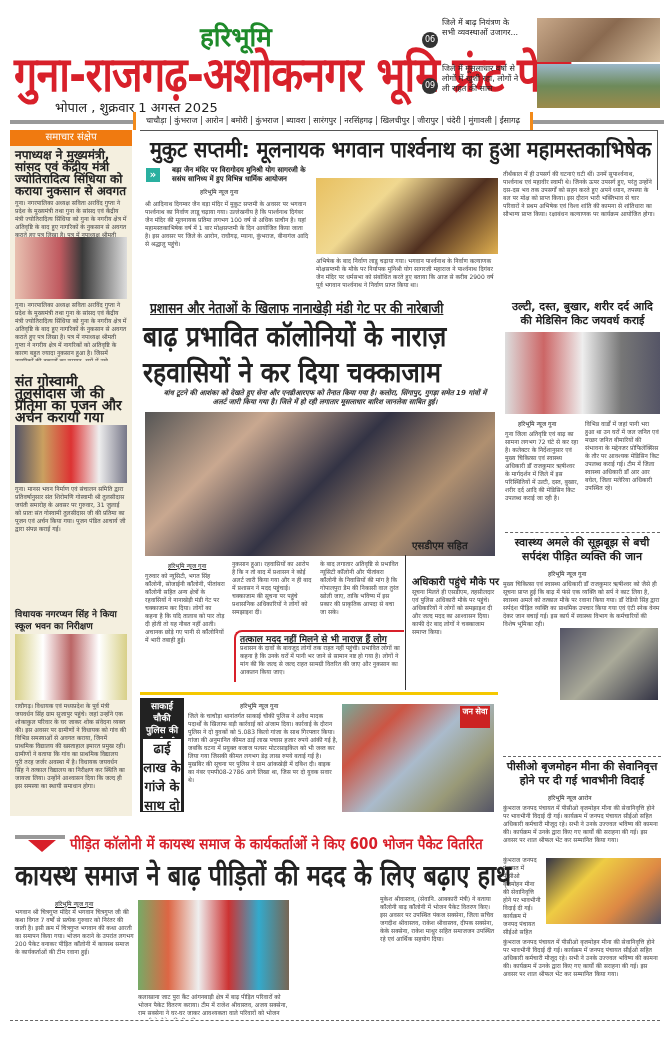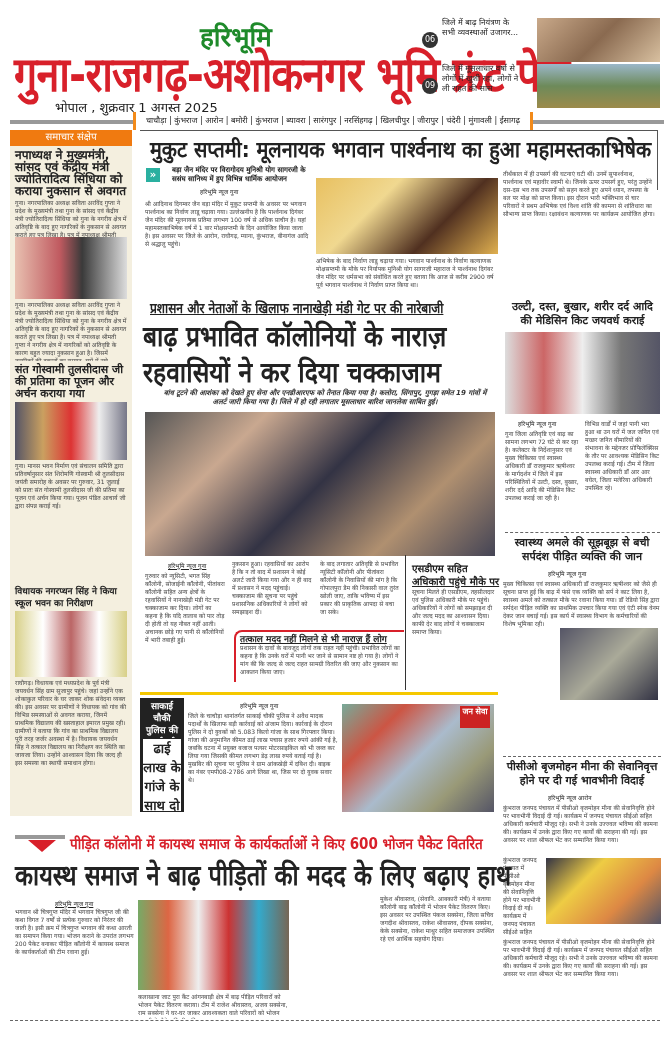--- a/index.html
+++ b/index.html
@@ -46,21 +46,21 @@
 <div class="abs rule"></div>
 <div class="abs nav" id="navbar"><span>चाचौड़ा</span><span> | </span><span>कुंभराज</span><span> | </span><span>आरोन</span><span> | </span><span>बमोरी</span><span> | </span><span>कुंभराज</span><span> | </span><span>ब्यावरा</span><span> | </span><span>सारंगपुर</span><span> | </span><span>नरसिंहगढ़</span><span> | </span><span>खिलचीपुर</span><span> | </span><span>जीरापुर</span><span> | </span><span>चंदेरी</span><span> | </span><span>मुंगावली</span><span> | </span><span>ईसागढ़</span></div>
 
 <div class="abs sidebar">
   <div class="sb-head">समाचार संक्षेप</div>
   <div style="padding:3px 5px">
     <div class="hl" style="font-size:12px;line-height:12px">नपाध्यक्ष ने मुख्यमंत्री, सांसद एवं केंद्रीय मंत्री ज्योतिरादित्य सिंधिया को कराया नुकसान से अवगत</div>
     <div class="body" style="height:38px;margin-top:2px">गुना। नगरपालिका अध्यक्ष सविता अरविंद गुप्ता ने प्रदेश के मुख्यमंत्री तथा गुना के सांसद एवं केंद्रीय मंत्री ज्योतिरादित्य सिंधिया को गुना के नगरीय क्षेत्र में अतिवृष्टि के बाद हुए नागरिकों के नुकसान से अवगत कराते हुए पत्र लिखा है। पत्र में नपाध्यक्ष श्रीमती गुप्ता ने नगरीय क्षेत्र में नागरिकों को अतिवृष्टि के कारण बहुत ज्यादा नुकसान हुआ है। जिसमें नागरिकों की दुकानों का सामान, घरों में रखे इलेक्ट्रॉनिक्स उपकरण सहित खाने पीने का सामान आदि पानी में भीगने से खराब हो गए हैं।</div>
     <div class="photo" style="height:62px;background:linear-gradient(90deg,#e8c0b0,#c05a60 40%,#3a3a3a 60%,#ddd)"></div>
     <div class="body" style="height:60px;margin-top:2px">गुना। नगरपालिका अध्यक्ष सविता अरविंद गुप्ता ने प्रदेश के मुख्यमंत्री तथा गुना के सांसद एवं केंद्रीय मंत्री ज्योतिरादित्य सिंधिया को गुना के नगरीय क्षेत्र में अतिवृष्टि के बाद हुए नागरिकों के नुकसान से अवगत कराते हुए पत्र लिखा है। पत्र में नपाध्यक्ष श्रीमती गुप्ता ने नगरीय क्षेत्र में नागरिकों को अतिवृष्टि के कारण बहुत ज्यादा नुकसान हुआ है। जिसमें नागरिकों की दुकानों का सामान, घरों में रखे इलेक्ट्रॉनिक्स उपकरण सहित खाने पीने का सामान आदि पानी में भीगने से खराब हो गए हैं।</div>
-    <div class="hl" style="font-size:11px;line-height:12px;margin-top:3px">संत गोस्वामी तुलसीदास जी की प्रतिमा का पूजन और अर्चन कराया गया</div>
+    <div class="hl" style="font-size:14px;line-height:12px;margin-top:14px">संत गोस्वामी तुलसीदास जी की प्रतिमा का पूजन और अर्चन कराया गया</div>
     <div class="photo" style="height:58px;margin-top:2px;background:linear-gradient(90deg,#556,#caa060,#d33,#eee,#778)"></div>
     <div class="body" style="height:120px;margin-top:2px">गुना। मानस भवन निर्माण एवं संचालन समिति द्वारा प्रतिवर्षानुसार संत शिरोमणि गोस्वामी श्री तुलसीदास जयंती समारोह के अवसर पर गुरुवार, 31 जुलाई को प्रातः संत गोस्वामी तुलसीदास जी की प्रतिमा का पूजन एवं अर्चन किया गया। पूजन पंडित आचार्य जी द्वारा संपन्न कराई गई।</div>
     <div class="hl" style="font-size:9px;line-height:12px;margin-top:3px">विधायक नगरप्धन सिंह ने किया स्कूल भवन का निरीक्षण</div>
     <div class="photo" style="height:66px;margin-top:2px;background:linear-gradient(90deg,#d8d088,#fff,#b66,#fff,#d8d088)"></div>
     <div class="body" style="height:170px;margin-top:2px">राघौगढ़। विधायक एवं मध्यप्रदेश के पूर्व मंत्री जयवर्धन सिंह ग्राम सुजापुर पहुंचे। जहां उन्होंने एक शोकाकुल परिवार के घर जाकर शोक संवेदना व्यक्त की। इस अवसर पर ग्रामीणों ने विधायक को गांव की विभिन्न समस्याओं से अवगत कराया, जिनमें प्राथमिक विद्यालय की खस्ताहाल इमारत प्रमुख रही। ग्रामीणों ने बताया कि गांव का प्राथमिक विद्यालय पूरी तरह जर्जर अवस्था में है। विधायक जयवर्धन सिंह ने तत्काल विद्यालय का निरीक्षण कर स्थिति का जायजा लिया। उन्होंने आश्वासन दिया कि जल्द ही इस समस्या का स्थायी समाधान होगा।</div>
   </div>
 </div>
 
 <div class="abs box" style="left:140px;top:130px;width:518px;height:60px;border:none;border-top:1px solid #555;border-right:1px solid #555"></div>
 <div class="abs h1" style="left:150px;top:133px;font-size:22px;transform:scaleX(0.9);transform-origin:left top">मुकुट सप्तमी: मूलनायक भगवान पार्श्वनाथ का हुआ महामस्तकाभिषेक</div>
@@ -78,22 +78,22 @@
 <div class="abs" style="left:160px;top:389px;width:330px;font-size:7px;line-height:9px;font-style:italic;font-weight:bold;color:#333;text-align:center">बांध टूटने की आशंका को देखते हुए सेना और एनडीआरएफ को तैनात किया गया है। कलोरा, सिंगापुर, गुगड़ा समेत 19 गांवों में अलर्ट जारी किया गया है। जिले में हो रही लगातार मूसलाधार बारिश जानलेवा साबित हुई।</div>
 <div class="abs" style="left:145px;top:412px;width:350px;height:144px;background:linear-gradient(135deg,#555,#c9a890,#334,#b09070,#445)"></div>
 <div class="abs" style="left:168px;top:562px;font-size:6px;text-decoration:underline">हरिभूमि न्यूज  गुना</div>
 <div class="abs body" style="left:145px;top:572px;width:80px;height:118px">गुरुवार को न्यूसिटी, भगत सिंह कॉलोनी, सोजाईनी कॉलोनी, पीतांबरा कॉलोनी सहित अन्य क्षेत्रों के रहवासियों ने नानाखेड़ी मंडी गेट पर चक्काजाम कर दिया। लोगों का कहना है कि यदि तालाब को पार तोड़ दी होती तो यह नौबत नहीं आती। अचानक छोड़े गए पानी से कॉलोनियों में भारी तबाही हुई।</div>
 <div class="abs body" style="left:232px;top:560px;width:80px;height:64px">नुकसान हुआ। रहवासियों का आरोप है कि न तो बाद में प्रशासन ने कोई अलर्ट जारी किया गया और न ही बाद में प्रशासन ने मदद पहुंचाई। चक्काजाम की सूचना पर पहुंचे प्रशासनिक अधिकारियों ने लोगों को समझाइश दी।</div>
 <div class="abs body" style="left:320px;top:560px;width:80px;height:64px">के बाद लगातार अतिवृष्टि से प्रभावित न्यूसिटी कॉलोनी और पीतांबरा कॉलोनी के निवासियों की मांग है कि गोपालपुरा डैम की निकासी वाल तुरंत खोली जाए, ताकि भविष्य में इस प्रकार की प्राकृतिक आपदा से बचा जा सके।</div>
 <div class="abs" style="left:234px;top:630px;width:170px;border-top:2px solid #d8202a;border-left:2px solid #d8202a;border-top-left-radius:8px;height:52px"></div>
 <div class="abs h1" style="left:240px;top:632px;font-size:9px;text-decoration:underline">तत्काल मदद नहीं मिलने से भी नाराज़ हैं लोग</div>
 <div class="abs body" style="left:240px;top:644px;width:160px;height:44px">प्रशासन के दावों के बावजूद लोगों तक राहत नहीं पहुंची। प्रभावित लोगों का कहना है कि उनके घरों में पानी भर जाने से सामान नष्ट हो गया है। लोगों ने मांग की कि जल्द से जल्द राहत सामग्री वितरित की जाए और नुकसान का आकलन किया जाए।</div>
 <div class="abs" style="left:405px;top:555px;width:1px;height:135px;background:#333"></div>
-<div class="abs h1" style="left:412px;top:561px;font-size:10px">एसडीएम सहित</div>
-<div class="abs h1" style="left:412px;top:574px;font-size:10px;text-decoration:underline">अधिकारी पहुंचे मौके पर</div>
+<div class="abs h1" style="left:412px;top:538px;font-size:10px">एसडीएम सहित</div>
+<div class="abs h1" style="left:412px;top:574px;font-size:10px;">अधिकारी पहुंचे मौके पर</div>
 <div class="abs body" style="left:412px;top:588px;width:84px;height:100px">सूचना मिलते ही एसडीएम, तहसीलदार एवं पुलिस अधिकारी मौके पर पहुंचे। अधिकारियों ने लोगों को समझाइश दी और जल्द मदद का आश्वासन दिया। काफी देर बाद लोगों ने चक्काजाम समाप्त किया।</div>
 <div class="abs yellowrule" style="left:140px;top:692px;width:358px"></div>
 
 <div class="abs h1" style="left:505px;top:300px;width:155px;font-size:11px;line-height:14px;white-space:normal;text-align:center">उल्टी, दस्त, बुखार, शरीर दर्द आदि की मेडिसिन किट जयवर्ध कराई</div>
 <div class="abs" style="left:505px;top:332px;width:155px;height:82px;background:linear-gradient(90deg,#ddd,#c66,#eee,#777,#556)"></div>
 <div class="abs" style="left:518px;top:420px;font-size:6px">हरिभूमि न्यूज  गुना</div>
 <div class="abs body" style="left:505px;top:430px;width:75px;height:96px">गुना जिला अतिवृष्टि एवं बाढ़ का सामना लगभग 72 घंटे से कर रहा है। कलेक्टर के निर्देशानुसार एवं मुख्य चिकित्सा एवं स्वास्थ्य अधिकारी डॉ राजकुमार ऋषीश्वर के मार्गदर्शन में जिले में इस परिस्थितियों में उल्टी, दस्त, बुखार, शरीर दर्द आदि की मेडिसिन किट उपलब्ध कराई जा रही है।</div>
 <div class="abs body" style="left:585px;top:420px;width:75px;height:106px">विभिन्न वार्डों में जहां पानी भरा हुआ था उन घरों में जल जनित एवं मच्छर जनित बीमारियों की संभावना के मद्देनजर प्रोफिलेक्सिस के तौर पर आवश्यक मेडिसिन किट उपलब्ध कराई गई। टीम में जिला स्वास्थ्य अधिकारी डॉ आर आर बघेल, जिला मलेरिया अधिकारी उपस्थित रहे।</div>
 <div class="abs dash" style="left:505px;top:532px;width:155px"></div>
 

